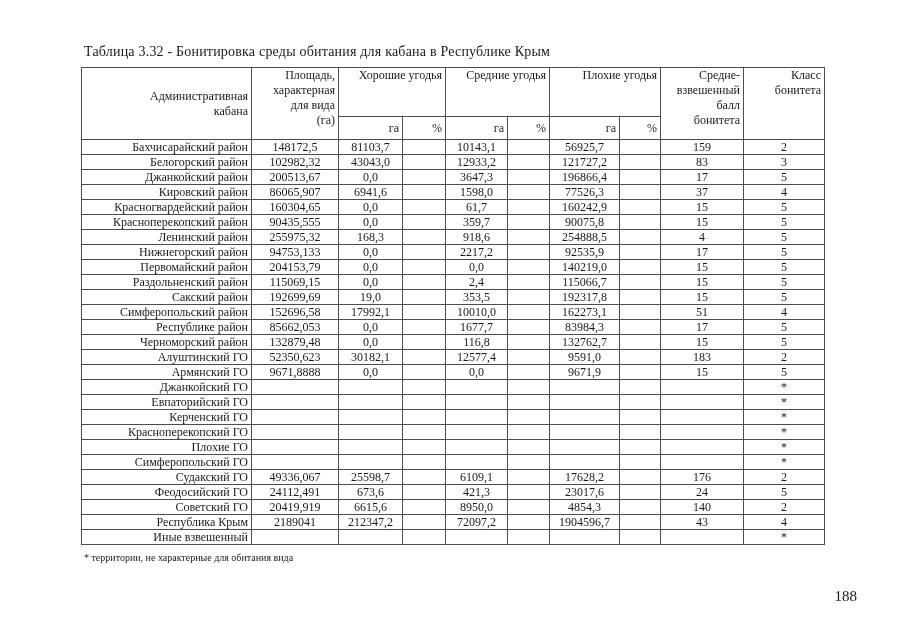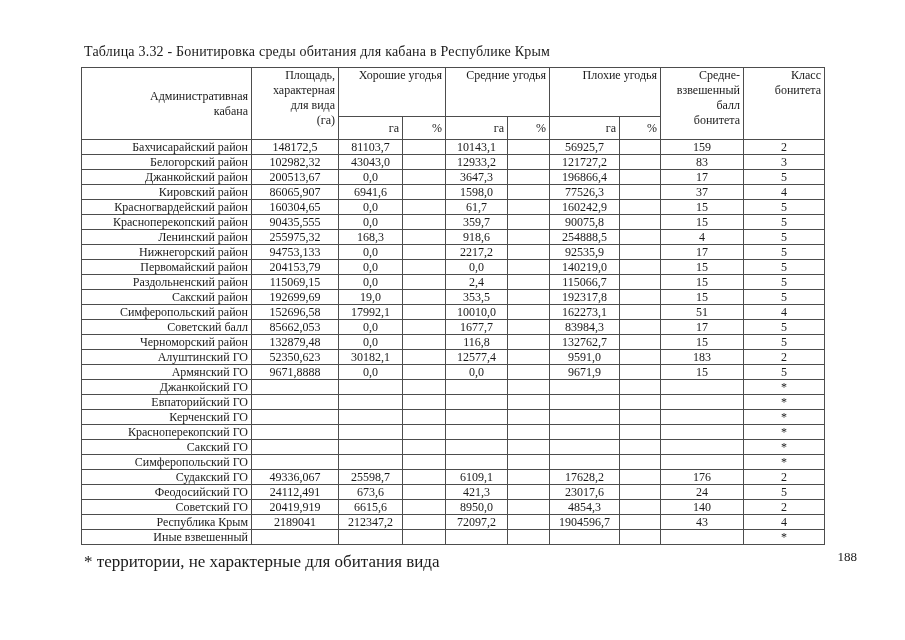--- a/index.html
+++ b/index.html
@@ -38,26 +38,26 @@
   .pre { white-space: pre-line; }
   .th-mid { vertical-align: middle; }
   .th-top { vertical-align: top; padding-top: 4px; }
   tbody tr { height: 15px; }
   tbody td { line-height: 13px; }
   td.c-name { text-align: right; padding-left: 5px; margin-left: 11px; }
   td.c-num  { text-align: center; }
   .footnote {
     position: absolute;
     left: 84px; top: 552px;
-    font-size: 17px;
+    font-size: 10px;
   }
   .pagenum {
     position: absolute;
-    right: 48px; top: 549px;
-    font-size: 13px;
+    right: 48px; top: 588px;
+    font-size: 15px;
   }
 </style>
 </head>
 <body>
 
 <div class="title">Таблица 3.32  -  Бонитировка среды обитания для кабана в Республике Крым</div>
 
 <table class="bonitet">
   <colgroup>
     <col style="width:170px">
@@ -237,21 +237,21 @@
         <td class="c-num">17992,1</td>
         <td class="c-num"></td>
         <td class="c-num">10010,0</td>
         <td class="c-num"></td>
         <td class="c-num">162273,1</td>
         <td class="c-num"></td>
         <td class="c-num">51</td>
         <td class="c-num">4</td>
       </tr>
       <tr>
-        <td class="c-name">Советский балл</td>
+        <td class="c-name">Республике район</td>
         <td class="c-num">85662,053</td>
         <td class="c-num">0,0</td>
         <td class="c-num"></td>
         <td class="c-num">1677,7</td>
         <td class="c-num"></td>
         <td class="c-num">83984,3</td>
         <td class="c-num"></td>
         <td class="c-num">17</td>
         <td class="c-num">5</td>
       </tr>
@@ -333,21 +333,21 @@
         <td class="c-num"></td>
         <td class="c-num"></td>
         <td class="c-num"></td>
         <td class="c-num"></td>
         <td class="c-num"></td>
         <td class="c-num"></td>
         <td class="c-num"></td>
         <td class="c-num">*</td>
       </tr>
       <tr>
-        <td class="c-name">Сакский ГО</td>
+        <td class="c-name">Плохие ГО</td>
         <td class="c-num"></td>
         <td class="c-num"></td>
         <td class="c-num"></td>
         <td class="c-num"></td>
         <td class="c-num"></td>
         <td class="c-num"></td>
         <td class="c-num"></td>
         <td class="c-num"></td>
         <td class="c-num">*</td>
       </tr>

